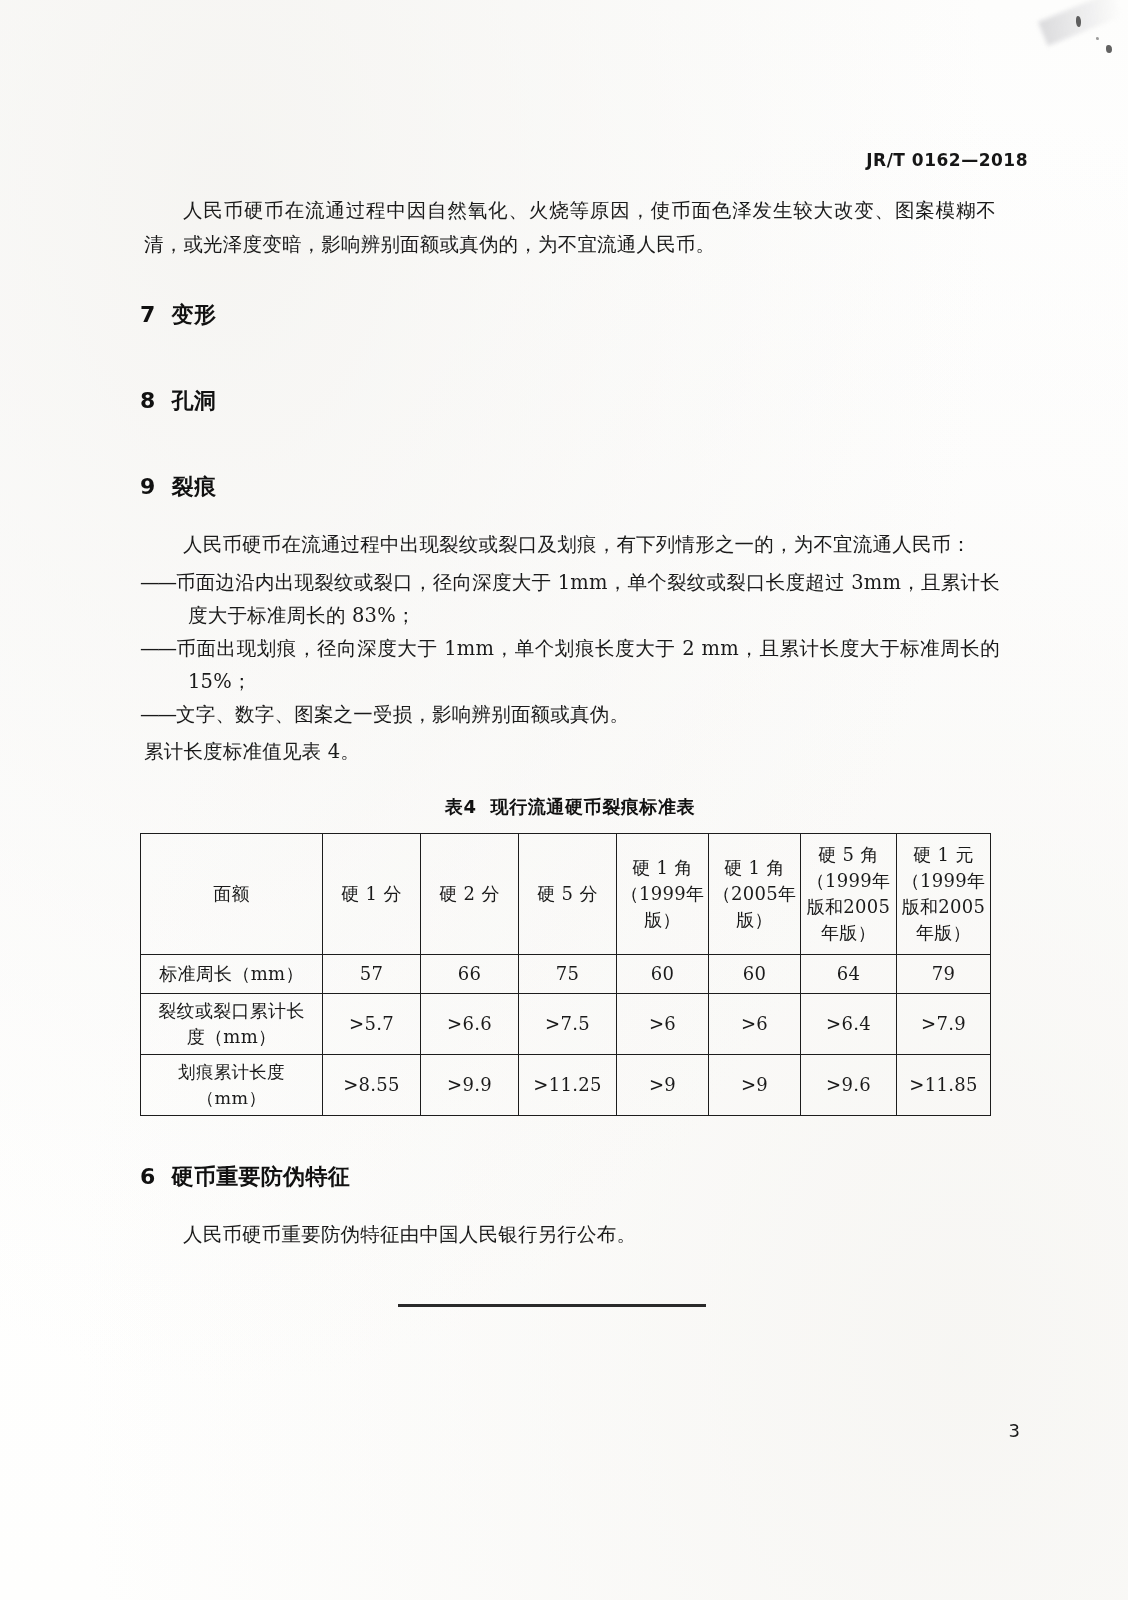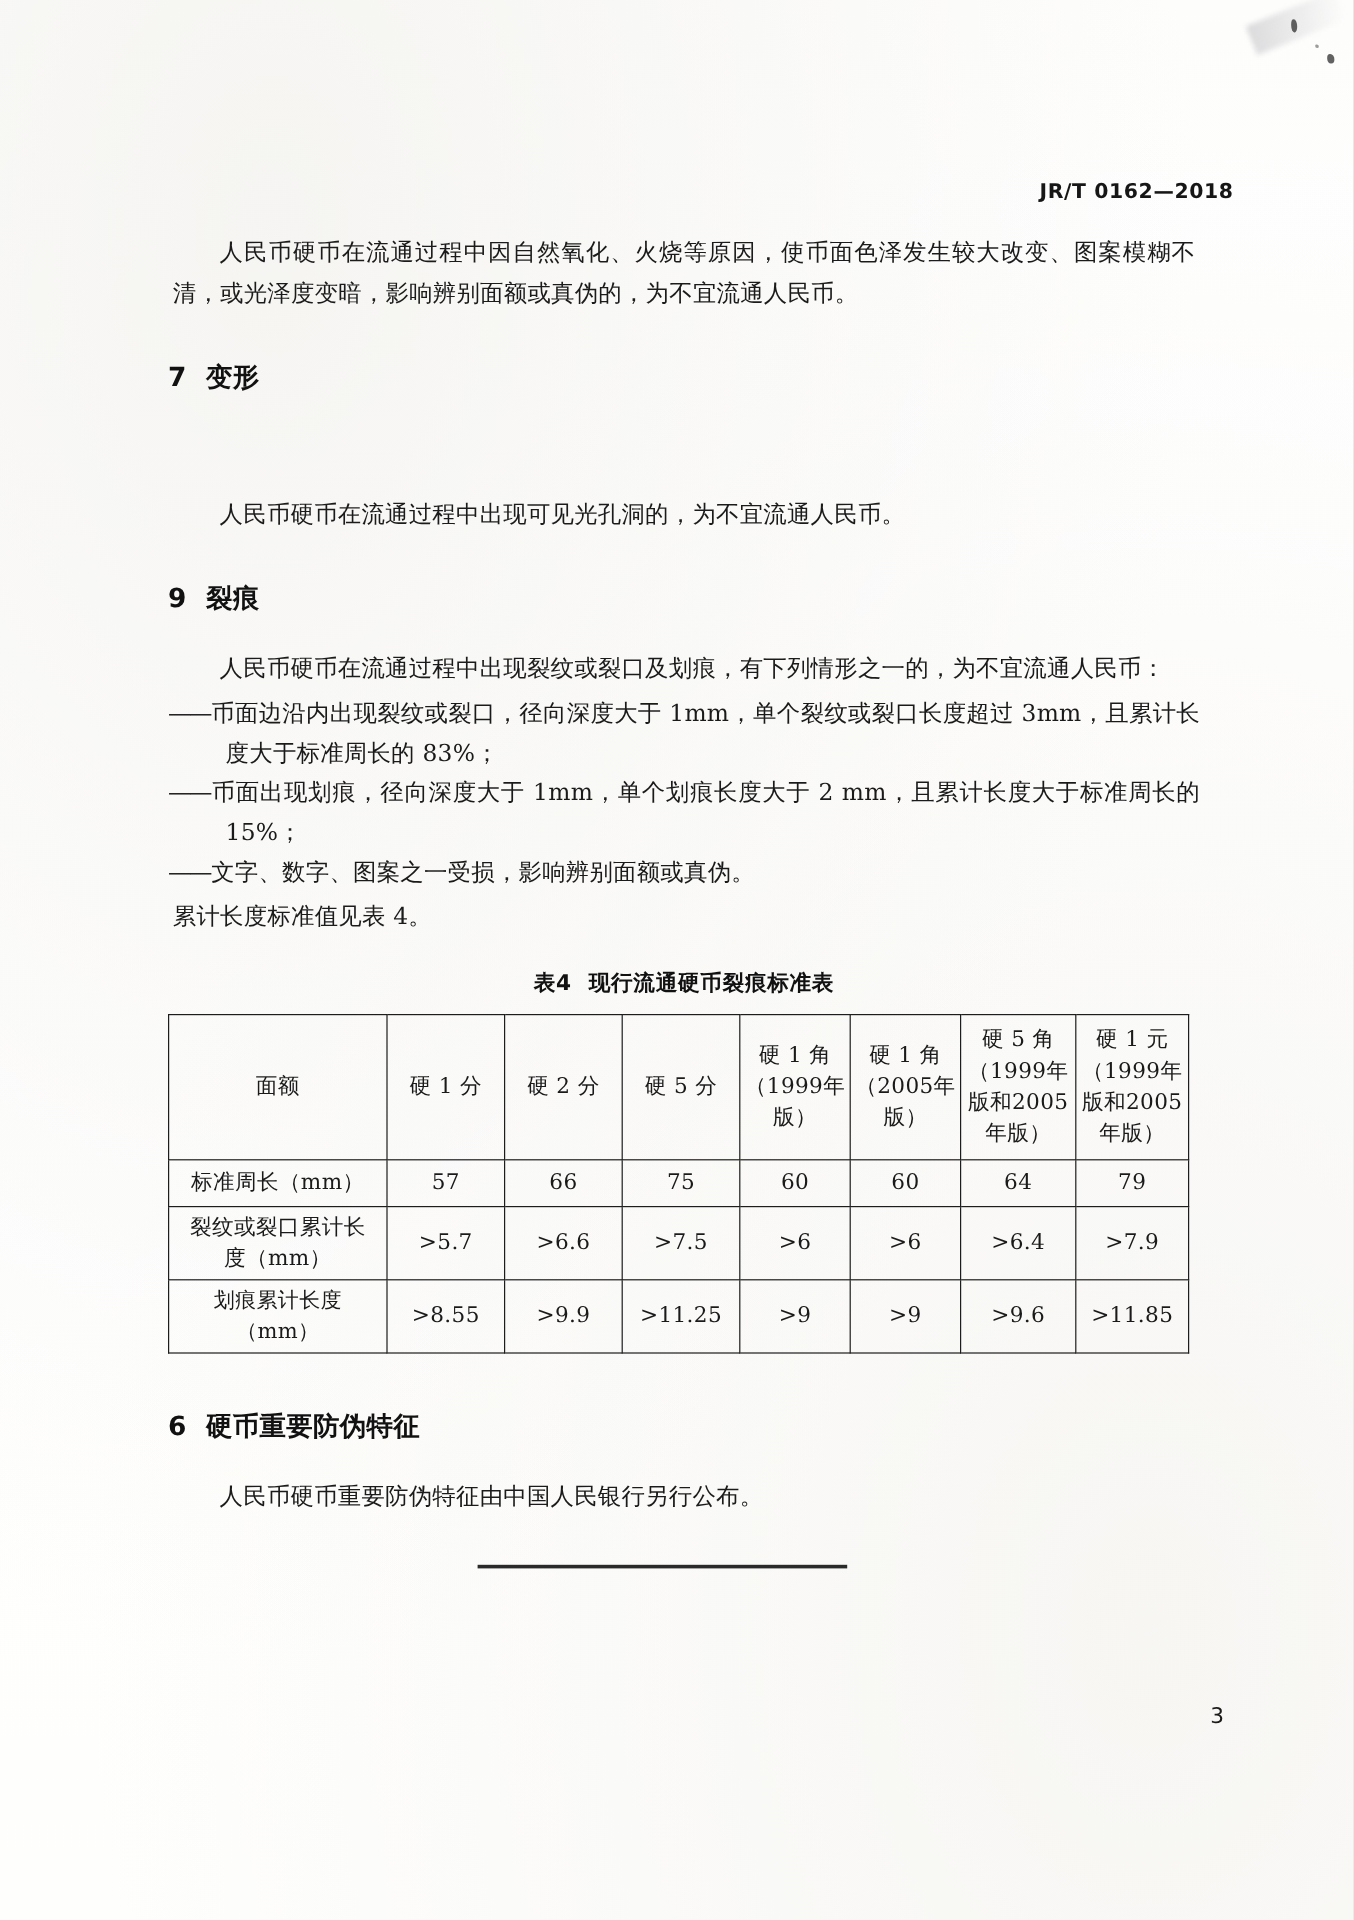--- a/index.html
+++ b/index.html
@@ -4,21 +4,21 @@
 <style>
   html, body {
     margin: 0;
     padding: 0;
     background: #f0f0f0;
   }
   .page {
     position: relative;
     width: 1128px;
     height: 1600px;
-    background: #bef264;
+    background: #a3a3a3;
     overflow: hidden;
     font-family: "DejaVu Serif", "Liberation Serif", serif;
     color: #1a1a1a;
     box-sizing: border-box;
   }
   
   .scan-tint {
     position: absolute;
     inset: 0;
     background:
@@ -195,24 +195,26 @@
 
       <h2 class="sec">
         <span class="num">7</span><span>变形</span>
       </h2>
 
       <div class="gap-sm"></div>
 
 
       <div class="gap-md"></div>
 
-
-      <div class="gap-sm"></div>
-
-      <p class="para">人民币硬币在流通过程中出现可见光孔洞的，为不宜流通人民币。</p>
+      <h2 class="sec">
+        <span class="num">8</span><span>孔洞</span>
+      </h2>
+
+      <div class="gap-sm"></div>
+
 
       <div class="gap-md"></div>
 
       <h2 class="sec">
         <span class="num">9</span><span>裂痕</span>
       </h2>
 
       <div class="gap-sm"></div>
 
       <p class="para">人民币硬币在流通过程中出现裂纹或裂口及划痕，有下列情形之一的，为不宜流通人民币：</p>

